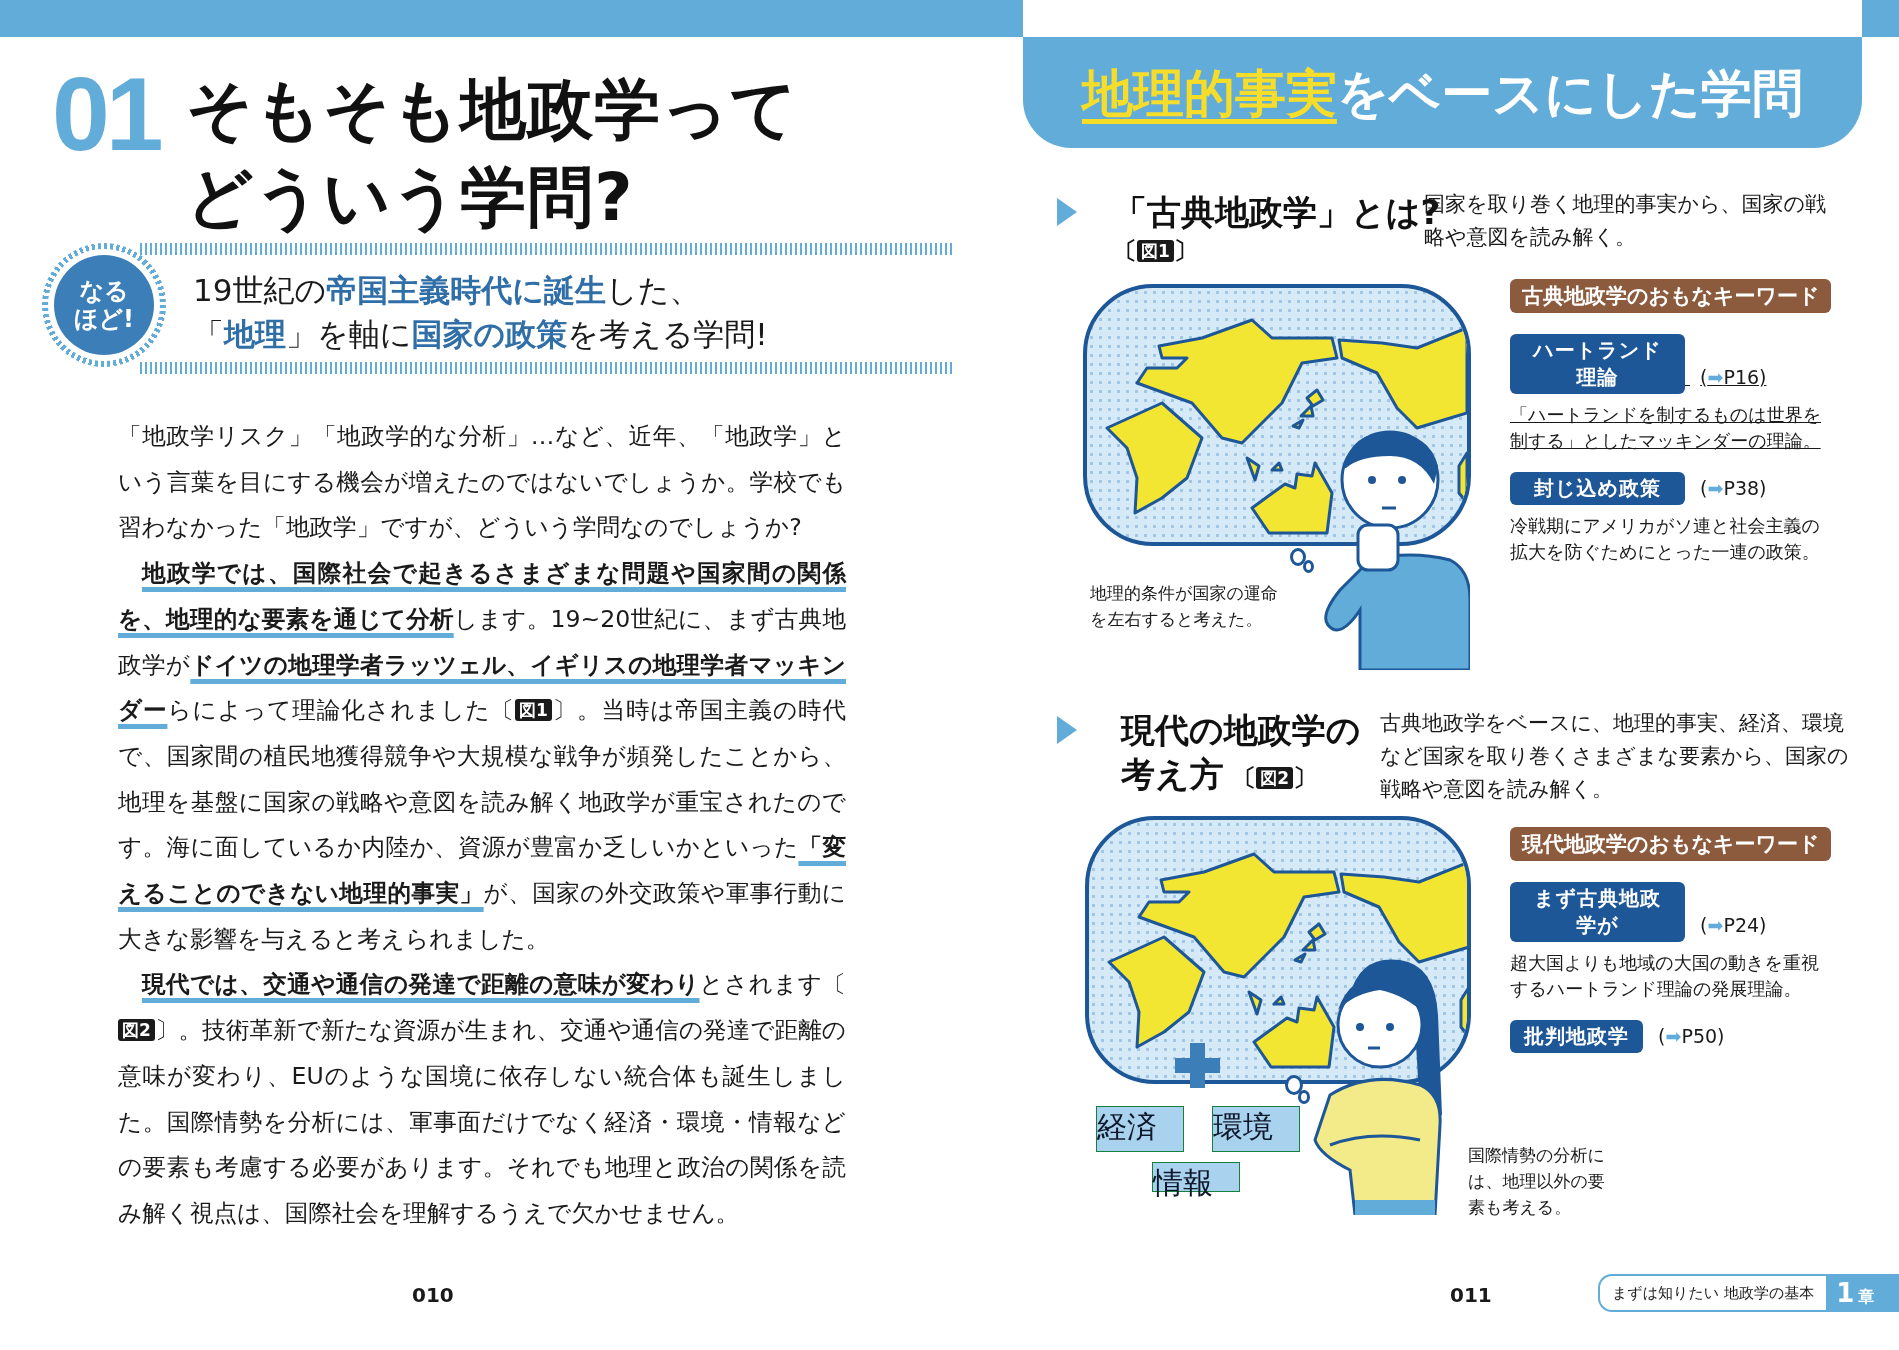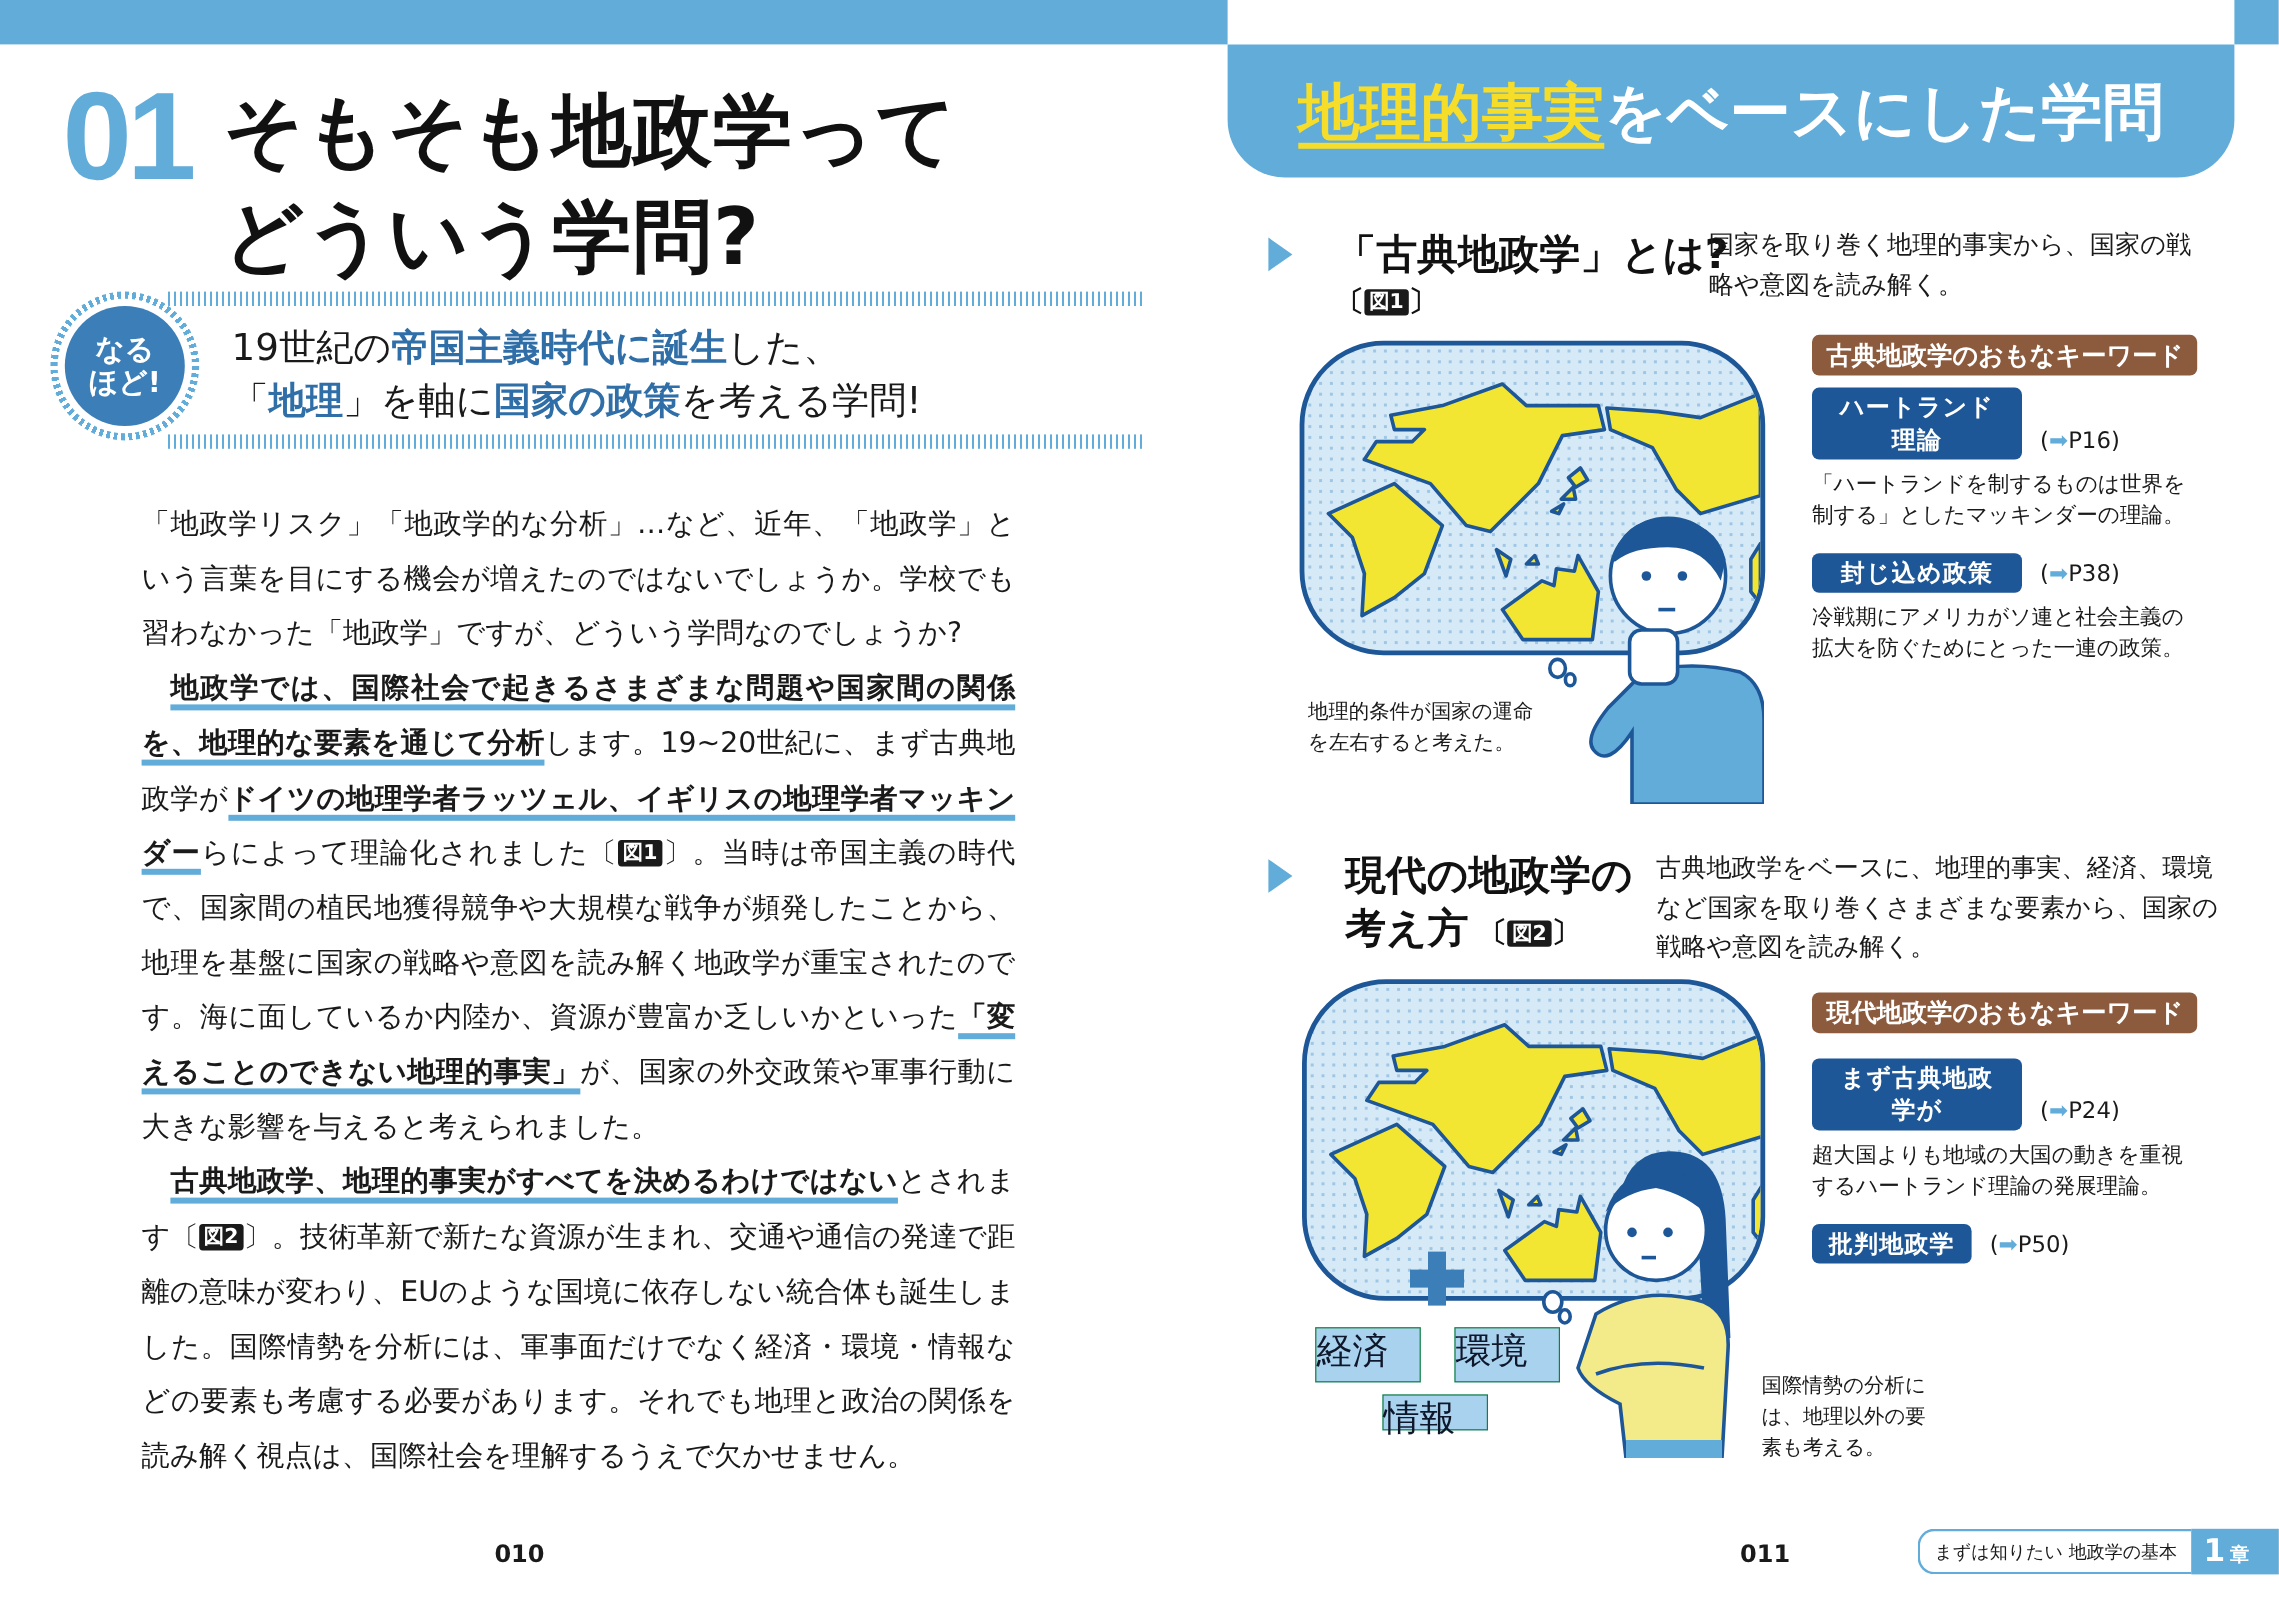--- a/index.html
+++ b/index.html
@@ -89,21 +89,21 @@
 </div>
 
 <div class="abs headline">
   <div id="hl1"><span>19世紀の</span><span class="hl-blue">帝国主義時代に誕生</span><span>した、</span></div>
   <div id="hl2"><span>「</span><span class="hl-blue">地理</span><span>」を軸に</span><span class="hl-blue">国家の政策</span><span>を考える学問!</span></div>
 </div>
 
 <div class="abs body-text">
   <p>「地政学リスク」「地政学的な分析」…など、近年、「地政学」という言葉を目にする機会が増えたのではないでしょうか。学校でも習わなかった「地政学」ですが、どういう学問なのでしょうか?</p>
   <p><span class="indent"></span><span class="em">地政学では、国際社会で起きるさまざまな問題や国家間の関係を、地理的な要素を通じて分析</span><span>します。19~20世紀に、まず古典地政学が</span><span class="em">ドイツの地理学者ラッツェル、イギリスの地理学者マッキンダー</span><span>らによって理論化されました〔</span><span class="fig-tag">図1</span><span>〕。当時は帝国主義の時代で、国家間の植民地獲得競争や大規模な戦争が頻発したことから、地理を基盤に国家の戦略や意図を読み解く地政学が重宝されたのです。海に面しているか内陸か、資源が豊富か乏しいかといった</span><span class="em">「変えることのできない地理的事実」</span><span>が、国家の外交政策や軍事行動に大きな影響を与えると考えられました。</span></p>
-  <p><span class="indent"></span><span class="em">古典地政学、地理的事実がすべてを決めるわけではない</span><span>とされます〔</span><span class="fig-tag">図2</span><span>〕。技術革新で新たな資源が生まれ、交通や通信の発達で距離の意味が変わり、EUのような国境に依存しない統合体も誕生しました。国際情勢を分析には、軍事面だけでなく経済・環境・情報などの要素も考慮する必要があります。それでも地理と政治の関係を読み解く視点は、国際社会を理解するうえで欠かせません。</span></p>
+  <p><span class="indent"></span><span class="em">現代では、交通や通信の発達で距離の意味が変わり</span><span>とされます〔</span><span class="fig-tag">図2</span><span>〕。技術革新で新たな資源が生まれ、交通や通信の発達で距離の意味が変わり、EUのような国境に依存しない統合体も誕生しました。国際情勢を分析には、軍事面だけでなく経済・環境・情報などの要素も考慮する必要があります。それでも地理と政治の関係を読み解く視点は、国際社会を理解するうえで欠かせません。</span></p>
 </div>
 
 <div class="abs page-num pn-left">010</div>
 
 <div class="abs right-header">
   <span class="yel">地理的事実</span>
     <span>をベースにした学問</span>
 </div>
 
 <div class="abs sec-arrow" style="left:1057px; top:198px;"></div>
@@ -139,21 +139,21 @@
   <path d="M34 48 Q40 12 80 12 Q120 14 128 46 L124 64 Q110 36 80 36 Q50 36 36 48 Z" fill="#1e5797"></path>
   <circle cx="62" cy="60" r="4" fill="#1e5797"></circle>
   <circle cx="92" cy="60" r="4" fill="#1e5797"></circle>
   <line x1="72" y1="88" x2="86" y2="88" stroke="#1e5797" stroke-width="3"></line>
   <rect x="48" y="105" width="40" height="45" rx="10" fill="#fff" stroke="#1e5797" stroke-width="3"></rect>
 </svg>
 <div class="abs caption" style="left:1090px; top:580px; width:200px;">地理的条件が国家の運命を左右すると考えた。</div>
 
 <div class="abs" style="left:1510px; top:282px; width:320px;">
   <span class="kw-header">古典地政学のおもなキーワード</span>
-  <div class="kw-item" style="margin-top:13px;">
+  <div class="kw-item" style="margin-top:24px;text-decoration:underline;">
     <span class="kw-tag" style="width:175px;text-align:center;">ハートランド理論</span>
     <span class="kw-ref">(<span class="arr">➡</span><span>P16</span>)</span>
     <div class="kw-desc">「ハートランドを制するものは世界を制する」としたマッキンダーの理論。</div>
   </div>
   <div class="kw-item">
     <span class="kw-tag" style="width:175px;text-align:center;">封じ込め政策</span>
     <span class="kw-ref">(<span class="arr">➡</span><span>P38</span>)</span>
     <div class="kw-desc">冷戦期にアメリカがソ連と社会主義の拡大を防ぐためにとった一連の政策。</div>
   </div>
 </div>

